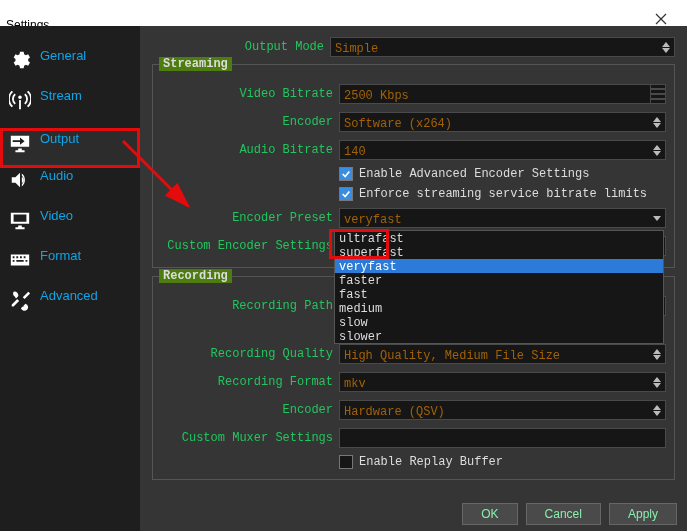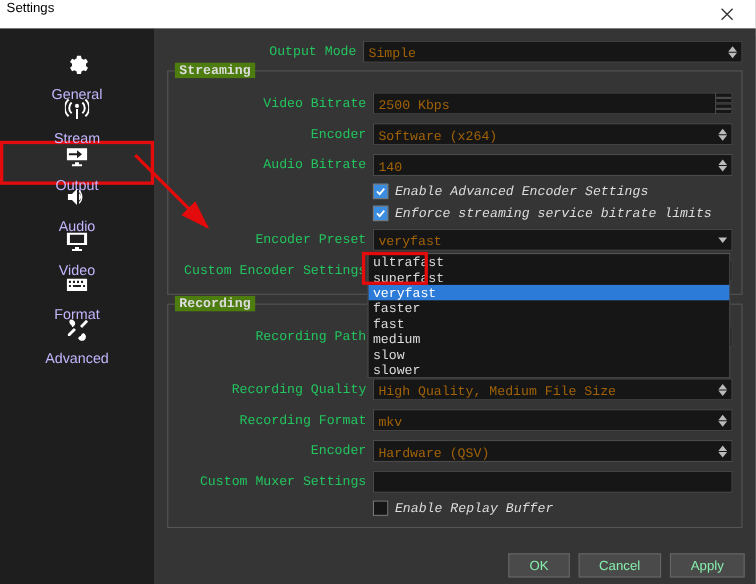--- a/index.html
+++ b/index.html
@@ -1,24 +1,24 @@
 <!DOCTYPE html>
 <html><head>
 <meta charset="utf-8">
 <style>
   * { box-sizing: border-box; margin:0; padding:0; font-family: "Consolas","Courier New",monospace; font-size:12px; }
   body { background:#fff; width:687px; height:531px; overflow:hidden; position:relative; }
 
-  .titlebar { height:33px; background:#fff; border-bottom:1px solid #ccc; display:flex; align-items:flex-start; padding:0 6px; justify-content:space-between; }
+  .titlebar { height:33px; background:#fff; border-bottom:1px solid #ccc; display:flex; align-items:flex-end; padding:0 6px; justify-content:space-between; }
   .titlebar .title { font-family:"Segoe UI",Arial,sans-serif; font-size:12px; }
   .titlebar .close { width:40px; height:26px; display:flex; align-items:center; justify-content:center; font-family:Arial; font-size:14px;}
 
   .app { position:absolute; top:26px; left:0; right:0; bottom:0; background:#353535; display:flex; color:#ddd; }
   .sidebar { width:140px; background:#1e1e1e; padding-top:22px; }
-  .side-item { display:flex; align-items:center; height:40px; padding:0 8px; gap:8px; color:#c4b5fd; cursor:pointer;flex-direction:column;}
+  .side-item { display:flex; height:40px; padding:0 8px; gap:8px; color:#0ea5e9; cursor:pointer;}
   .side-item.selected-box { border:3px solid #e30b0b; padding: 0 5px; }
   .side-item.selected { background:#2c2c2c; }
   .side-icon { width:24px; height:24px; display:flex; align-items:center; justify-content:center; }
   .side-icon svg { fill:#fff; }
   .side-label { font-family:"Segoe UI",Arial,sans-serif; font-size:13px; }
 
   .main { flex:1; background:#353535; padding:10px 12px 0 12px; position:relative; overflow:hidden; }
   .row { display:flex; align-items:center; margin-bottom:6px; height:22px; gap:6px;}
   .row .lbl { width:172px; text-align:right; color:#22c55e; }
   .row .field { flex:1; position:relative; }
@@ -29,21 +29,21 @@
   .combo-arrows { position:absolute; right:2px; top:2px; width:14px; height:16px; display:flex; flex-direction:column; align-items:center; justify-content:center; gap:1px;}
   .tri-up { width:0;height:0;border-left:4px solid transparent;border-right:4px solid transparent;border-bottom:5px solid #bbb;}
   .tri-dn { width:0;height:0;border-left:4px solid transparent;border-right:4px solid transparent;border-top:5px solid #bbb;}
 
   .groupbox { border:1px solid #555; margin-bottom:8px; padding:8px 8px 4px 8px; position:relative;}
   .groupbox .legend { position:absolute; top:-8px; left:6px; background:#4d7c0f; padding:0 4px; font-weight:bold; }
 
   .chk { width:14px; height:14px; margin-right:6px; display:inline-flex; align-items:center; justify-content:center; border:1px solid #777; background:#3a8de0;}
   .chk.empty { background:#161616; }
   .chk svg { width:10px; height:10px; fill:#fff; }
-  .chkrow { display:flex; align-items:flex-end; margin-left:178px; margin-bottom:6px;font-style:italic; }
+  .chkrow { display:flex; align-items:flex-end; margin-left:178px; margin-bottom:6px; }
 
   .buttons { position:absolute; bottom:6px; right:10px; display:flex; gap:8px;}
   .btn { background:#4a4a4a; border:1px solid #666; color:#86efac; padding:3px 18px; font-family:"Segoe UI",Arial,sans-serif; font-size:12px; cursor:pointer;}
 
   
   .droplist { position:absolute; left:334px; top:230px; width:330px; background:#161616; border:1px solid #555; z-index:50; }
   .droplist .opt { padding:1px 4px; color:#ddd; height:14px; line-height:14px; }
   .droplist .opt.hl { background:#2d7bd8; color:#fff; }
 
   .red-outline { position:absolute; left:329px; top:229px; width:60px; height:30px; border:3px solid #e30b0b; z-index:60; pointer-events:none;}

